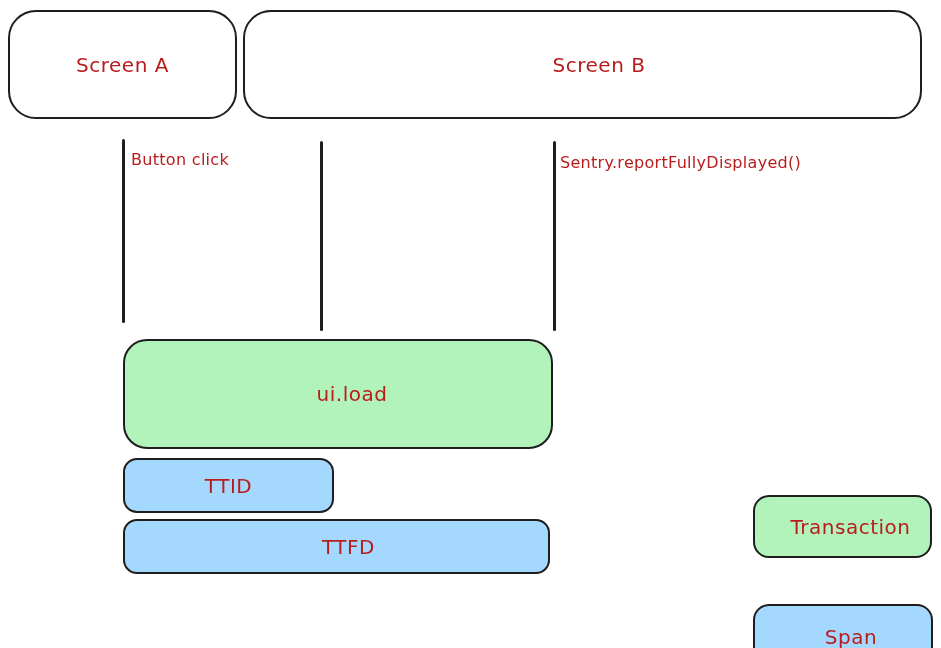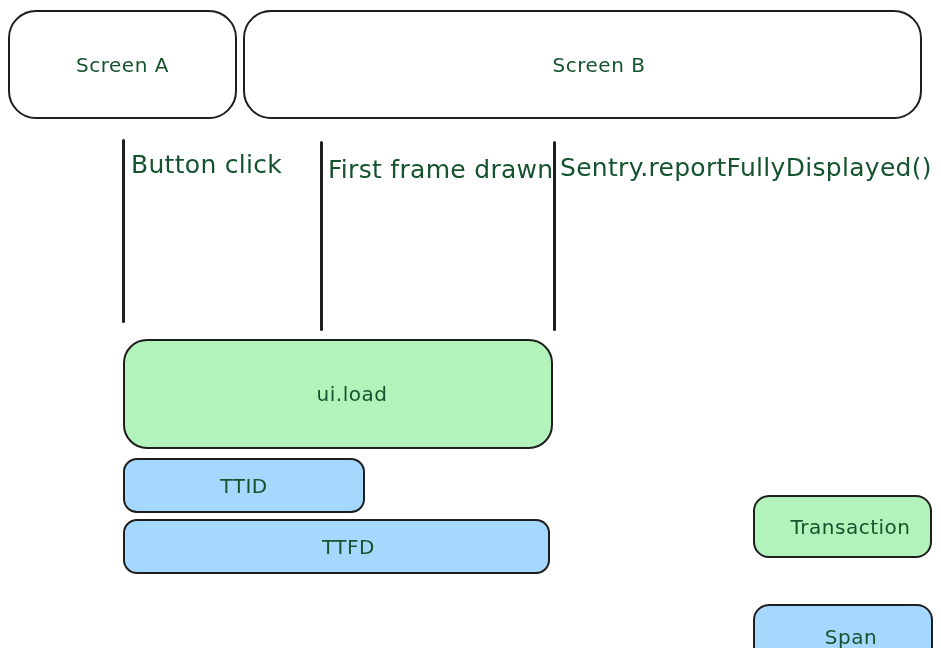--- a/index.html
+++ b/index.html
@@ -7,21 +7,21 @@
     padding: 0;
     background: #ffffff;
     font-family: "DejaVu Sans", sans-serif;
   }
   .canvas {
     position: relative;
     width: 941px;
     height: 648px;
     background: #ffffff;
     overflow: hidden;
-    color: #14532d;
+    color: #b91c1c;
     text-decoration: underline;
   }
   .box {
     position: absolute;
     box-sizing: border-box;
     border: 2.5px solid #1e1e1e;
     display: flex;
     align-items: center;
     justify-content: center;
     font-size: 20px;
@@ -41,30 +41,30 @@
     width: 3px;
     background: #1e1e1e;
     border-radius: 2px;
   }
   #event-line-1 { left: 122px; top: 139px; height: 184px; }
   #event-line-2 { left: 320px; top: 141px; height: 190px; }
   #event-line-3 { left: 553px; top: 141px; height: 190px; }
 
   .event-label {
     position: absolute;
-    font-size: 25px;
+    font-size: 16px;
     letter-spacing: 0.3px;
     white-space: nowrap;
   }
   #event-label-1 { left: 131px; top: 150px; }
   #event-label-2 { left: 328px; top: 155px; }
   #event-label-3 { left: 560px; top: 153px; }
 
   #bar-uiload { left: 123px; top: 339px; width: 430px; height: 110px; padding-left: 28px; }
-  #bar-ttid   { left: 123px; top: 458px; width: 242px; height: 55px; }
+  #bar-ttid   { left: 123px; top: 458px; width: 211px; height: 55px; }
   #bar-ttfd   { left: 123px; top: 519px; width: 427px; height: 55px; }
 
   #legend-transaction { left: 753px; top: 495px; width: 179px; height: 63px; }
   #legend-span        { left: 753px; top: 572px; width: 180px; height: 66px; margin-top: 32px; }
 </style>
 </head>
 <body>
 
 <div class="canvas">
 
@@ -73,21 +73,20 @@
   </div>
   <div class="box screen-box" id="screen-b">
     <span>Screen B</span>
   </div>
 
   <div class="event-line" id="event-line-1"></div>
   <div class="event-line" id="event-line-2"></div>
   <div class="event-line" id="event-line-3"></div>
 
   <span class="event-label" id="event-label-1">Button click</span>
-  <span class="event-label" id="event-label-2">First frame drawn</span>
   <span class="event-label" id="event-label-3">Sentry.reportFullyDisplayed()</span>
 
   <div class="box bar" id="bar-uiload" style="background-color: rgb(178, 242, 187);">
     <span>ui.load</span>
   </div>
   <div class="box bar-small" id="bar-ttid" style="background-color: rgb(165, 216, 255);">
     <span>TTID</span>
   </div>
   <div class="box bar-small" id="bar-ttfd" style="background-color: rgb(165, 216, 255); padding-left: 24px;">
     <span>TTFD</span>

